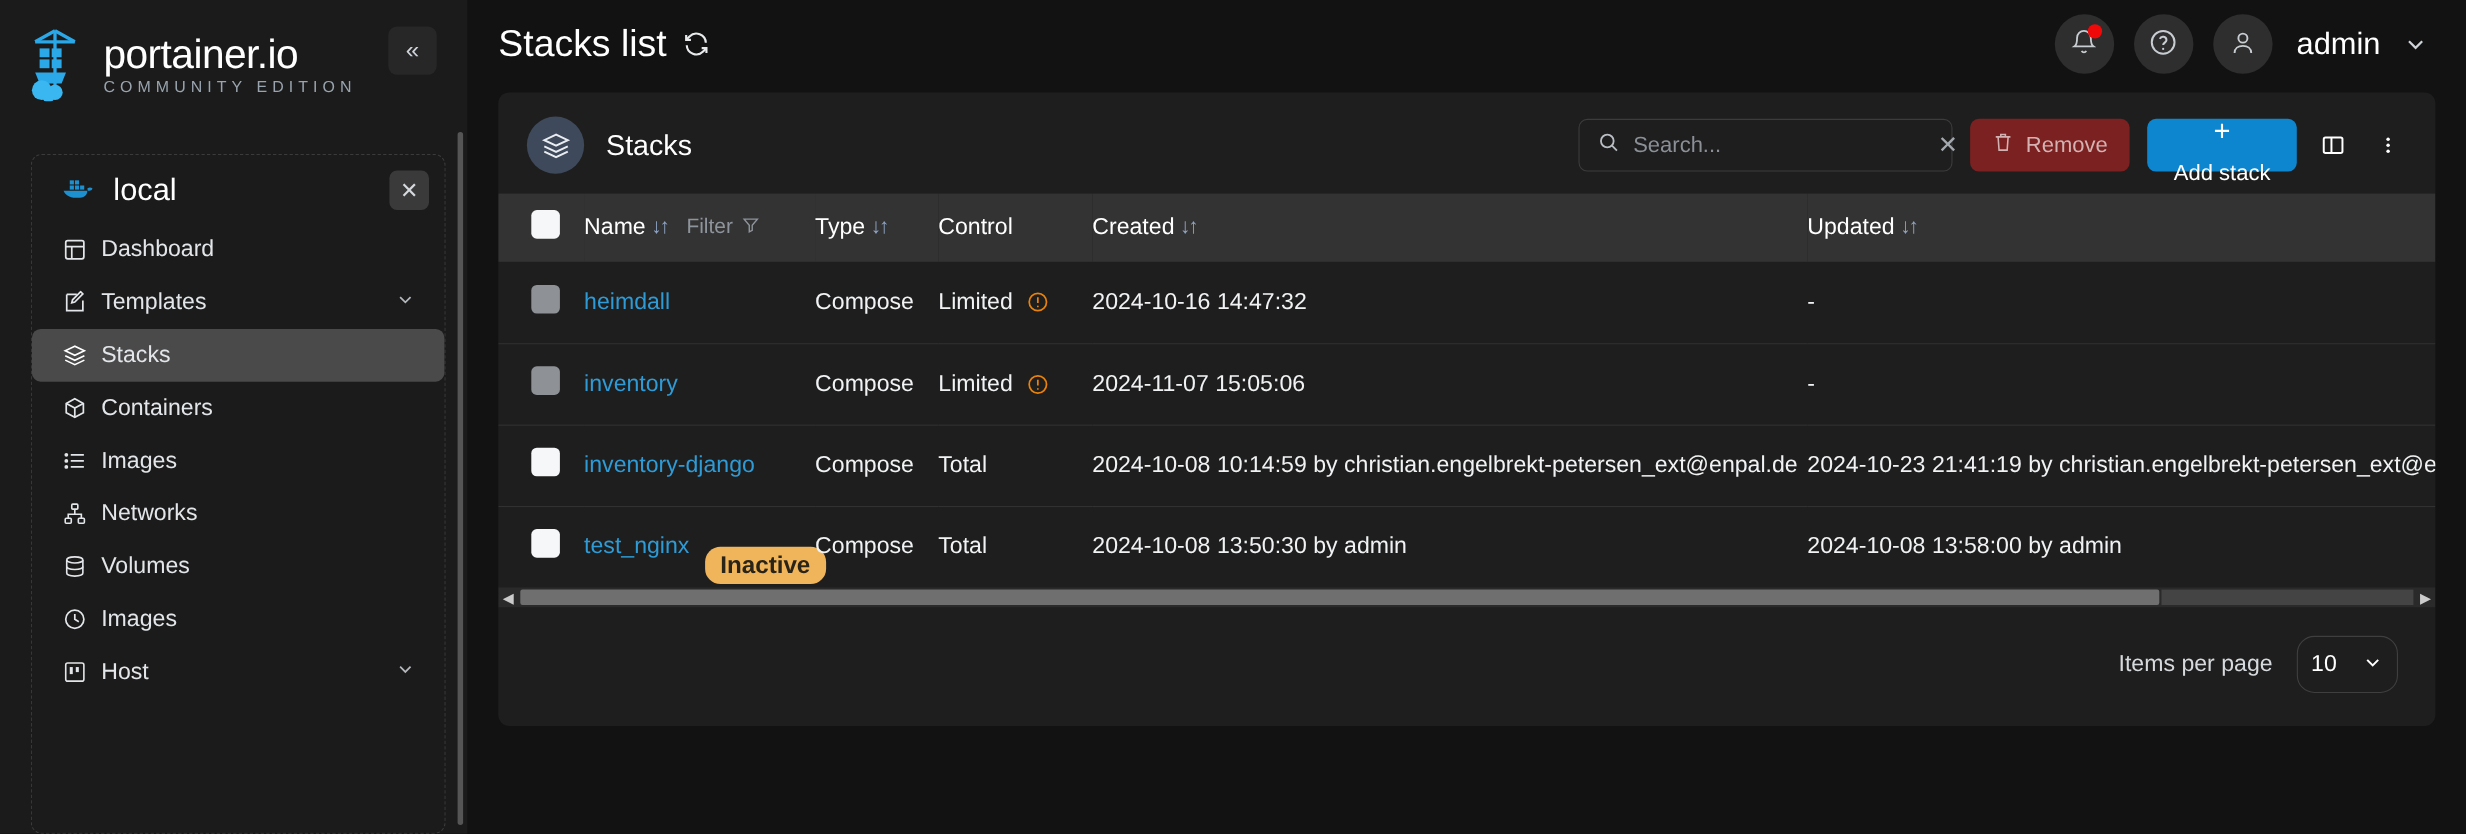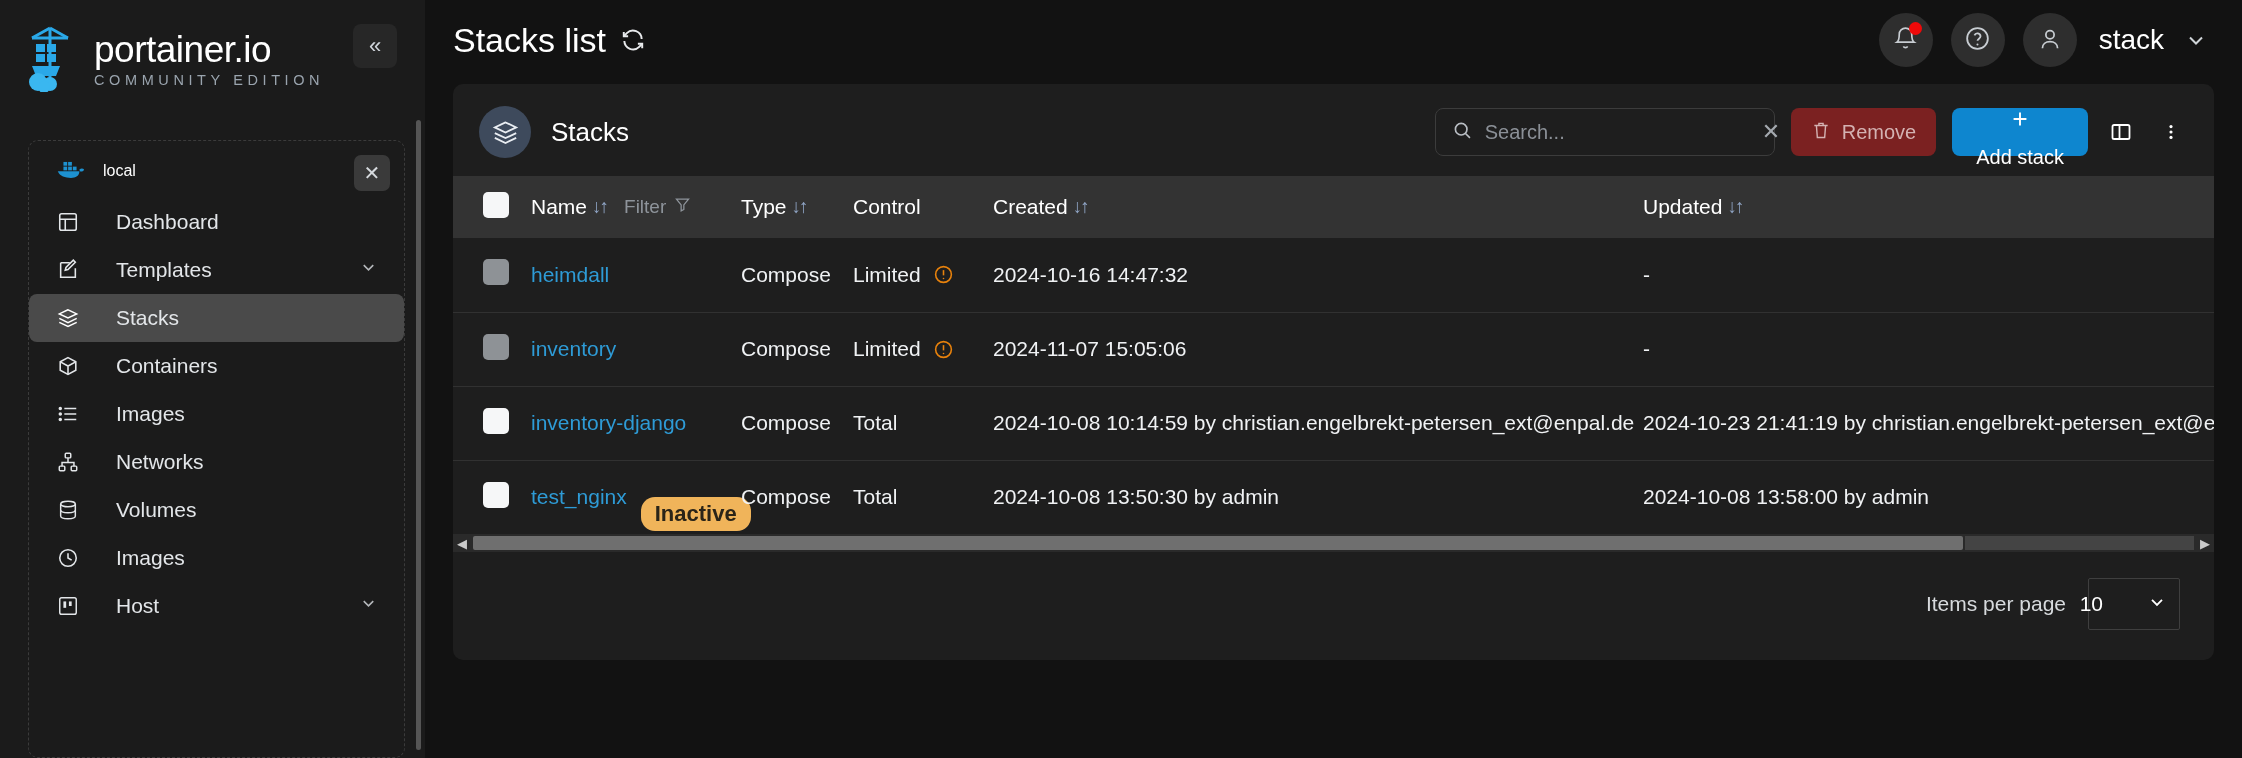--- a/index.html
+++ b/index.html
@@ -57,31 +57,31 @@
     border-radius: 10px;
     padding-bottom: 16px;
     position: relative;
     flex: 1 1 auto;
   }
   .env-head {
     display: flex; align-items: center; gap: 18px;
     padding: 16px 0 14px 26px;
     position: relative;
   }
-  .env-name { color: #ffffff; font-size: 16px; }
+  .env-name { color: #ffffff; font-size: 28px; }
   .env-close {
     position: absolute; right: 14px; top: 14px;
     width: 36px; height: 36px; border-radius: 7px;
     background: #3a3a3a; color: #d6dade;
     display: flex; align-items: center; justify-content: center;
     font-size: 20px; cursor: pointer; border: none;
   }
   .nav-list { list-style: none; }
   .nav-item {
-    display: flex; align-items: center; gap: 36px;
+    display: flex; align-items: center; gap: 12px;
     height: 48px; padding-left: 26px; margin: 0 0 0 0;
     color: #e3e6e9; font-size: 21px; cursor: pointer;
     position: relative;
   }
   .nav-item.active {
     background: #4a4a4a;
     border-radius: 8px;
     margin-right: 0;
   }
   .nav-item .ico {
@@ -240,26 +240,25 @@
     width: 1490px; margin-left: 2px;
   }
   .htrack { flex: 1 1 auto; height: 14px; background: #444; margin: 0 2px; }
 
   .panel-foot {
     display: flex; align-items: center; justify-content: flex-end;
     padding: 26px 34px 30px 0; gap: 22px;
   }
   .ipp-label { color: #d7dadd; font-size: 21px; }
   .ipp-select {
-    width: 92px; height: 52px; border-radius: 2px;
+    width: 92px; height: 52px; border-radius: 16px;
     border: 1px solid #3f3f3f; background: #1e1e1e; color: #ffffff;
     font-size: 21px; padding: 0 12px;
-    display: flex; align-items: center; justify-content: flex-end;
+    display: flex; align-items: center; justify-content: space-between;
     cursor: pointer;
-    gap: 44px;
   }
   .ipp-chev { color: #ffffff; font-size: 17px; }
 </style>
 </head>
 <body>
 
 <div class="app">
 
   <aside class="sidebar">
 
@@ -462,21 +461,21 @@
         <button class="circ-btn">
           <span>
             <svg width="26" height="26" viewBox="0 0 24 24" fill="none" stroke="#c8cdd2" stroke-width="1.6">
               <circle cx="12" cy="8" r="3.8"></circle>
                 <path d="M5 20.5c0-3.8 3.1-6 7-6s7 2.2 7 6"></path>
             </svg>
           </span>
         </button>
 
         <span class="user-name">
-          <span>stack</span>
+          <span>admin</span>
           <span class="user-chev">
             <svg width="24" height="24" viewBox="0 0 24 24" fill="none" stroke="#cfd4d8" stroke-width="2">
                 <path d="M6 9.5l6 6 6-6"></path>
               </svg>
           </span>
         </span>
       </div>
     </div>
 
     <section class="panel">

